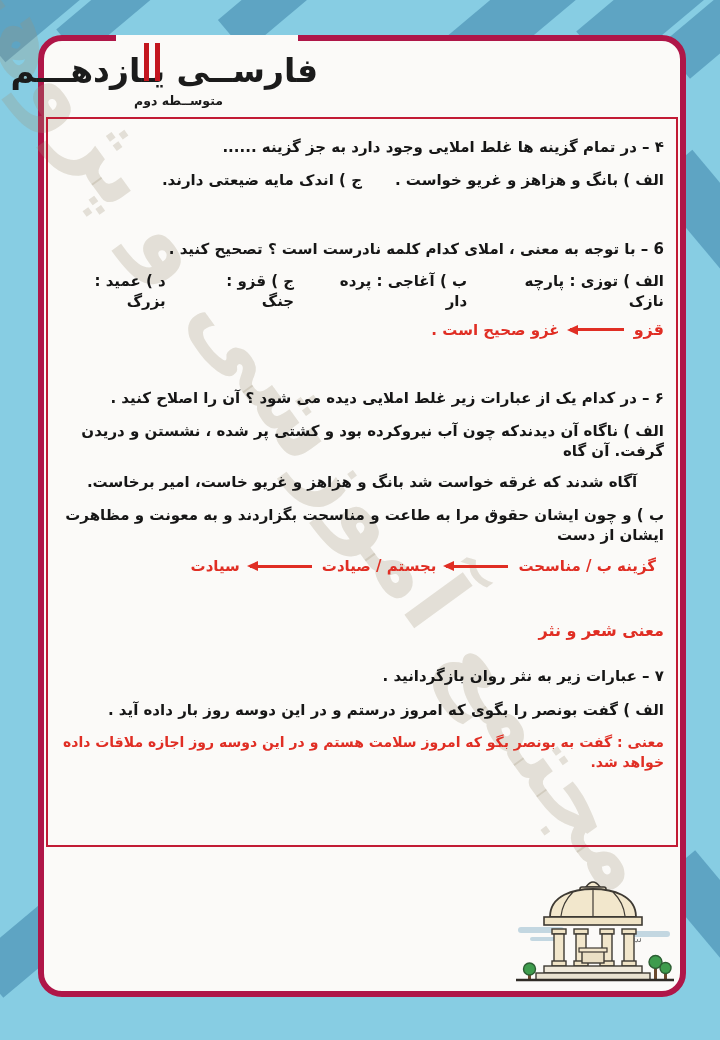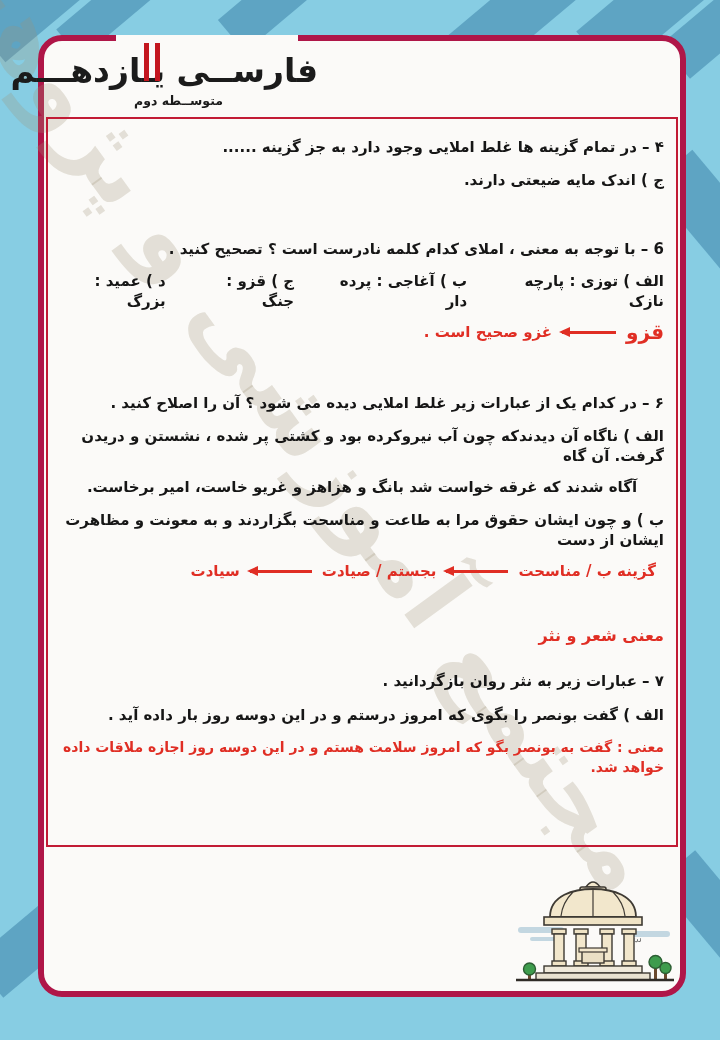--- a/index.html
+++ b/index.html
@@ -80,35 +80,36 @@
     </div>
 
     <div class="card-watermark">مجتمع آموزشی و پژوهشی ثمین</div>
 
     <div class="content">
 
 
       <div class="row" style="margin-top:18px">۴ – در تمام گزینه ها غلط املایی وجود دارد به جز گزینه ......</div>
 
       <div class="optgrid" style="margin-top:13px">
+        <div class="row">الف ) بانگ و هزاهز و غریو خواست .</div>
         <div class="row">ج ) اندک مایه ضیعتی دارند.</div>
       </div>
 
 
       <div class="row" style="margin-top:49px">6 – با توجه به معنی ، املای کدام کلمه نادرست است ؟ تصحیح کنید .</div>
 
       <div class="optrow" style="margin-top:12px">
         <span class="row">الف ) توزی : پارچه نازک</span>
         <span class="row">ب ) آغاجی : پرده دار</span>
         <span class="row">ج ) قزو : جنگ</span>
         <span class="row">د ) عمید : بزرگ</span>
       </div>
 
       <div class="ansrow red" style="margin-top:9px">
-        <span style="font-size:20px">قزو</span>
+        <span style="font-size:16px">قزو</span>
         <span class="arr"></span>
         <span>غزو صحیح است .</span>
       </div>
 
       <div class="row" style="margin-top:49px">۶ – در کدام یک از عبارات زیر غلط املایی دیده می شود ؟ آن را اصلاح کنید .</div>
       <div class="row" style="margin-top:13px">الف ) ناگاه آن دیدندکه چون آب نیروکرده بود و کشتی پر شده ، نشستن و دریدن گرفت. آن گاه</div>
       <div class="row center" style="margin-top:11px">آگاه شدند که غرقه خواست شد بانگ و هزاهز و غریو خاست، امیر برخاست.</div>
       <div class="row" style="margin-top:13px">ب ) و چون ایشان حقوق مرا به طاعت و مناسحت بگزاردند و به معونت و مظاهرت ایشان از دست</div>
 
       <div class="ansrow red" style="margin-top:12px;padding-right:8px">

